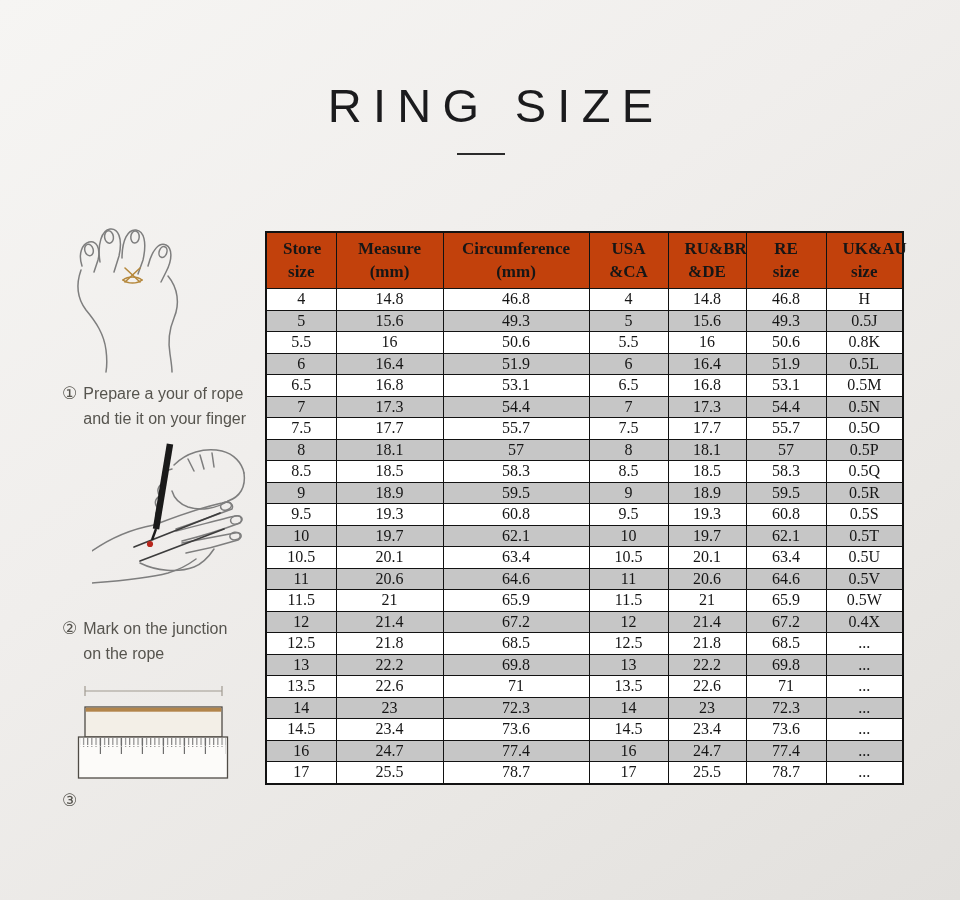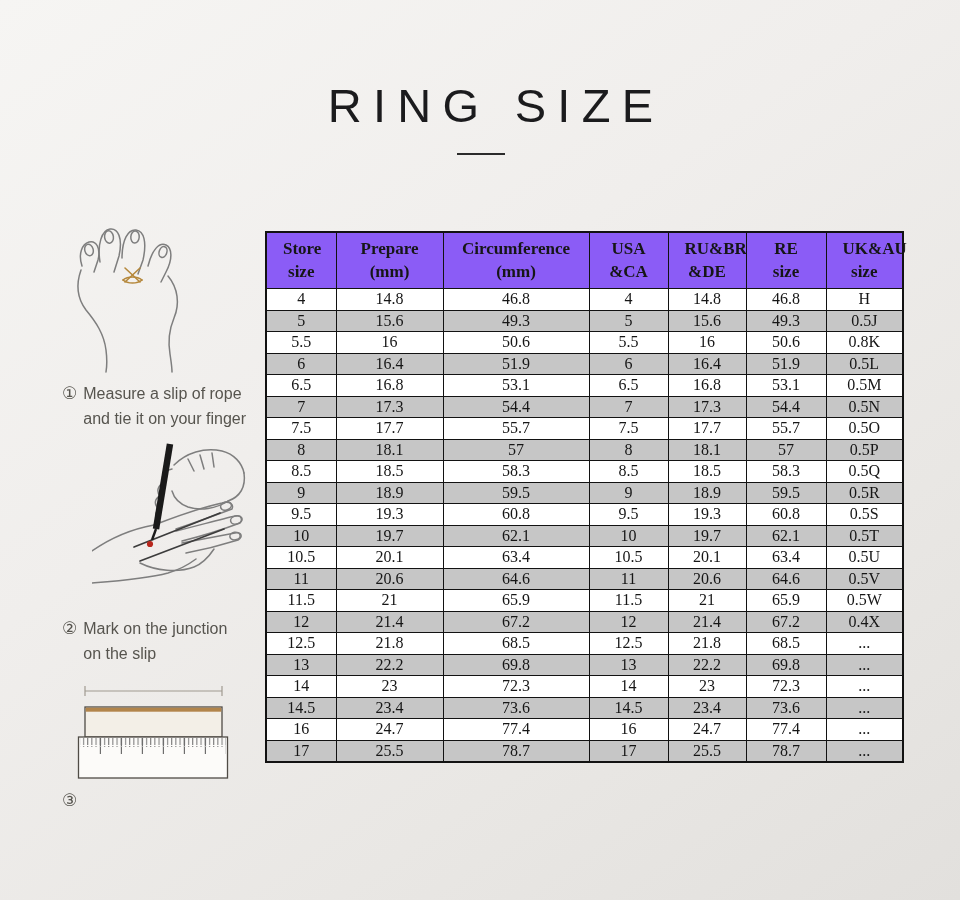--- a/index.html
+++ b/index.html
@@ -40,21 +40,21 @@
 
   
   table.ring-table{
     position:absolute;left:265px;top:231px;width:637px;
     border-collapse:collapse;table-layout:fixed;
     font-family:"Liberation Serif",serif;color:#161616;background:#ffffff;
     border:2px solid #121212;
   }
   .ring-table th,.ring-table td{border:1px solid #121212;text-align:center;padding:0;}
   .ring-table thead th{
-    background:#8b5cf6;font-weight:bold;font-size:17px;line-height:23px;
+    background:#c2410c;font-weight:bold;font-size:17px;line-height:23px;
     white-space:pre-line;padding:4px 16px 5px;
   }
   .ring-table tbody td{font-size:16px;line-height:20.5px;height:20.5px;}
   .ring-table tbody tr:nth-child(even) td{background:#c6c6c6;}
 </style>
 </head>
 <body>
 
 <div class="page">
 
@@ -80,21 +80,21 @@
         <g stroke="#b5883c" stroke-width="1.6" stroke-linecap="round" fill="none">
           <path d="M51,56 C56,52 65,52 70,56"></path>
           <path d="M51,56 C56,60 65,60 70,56"></path>
           <path d="M53,44 L68,58"></path>
           <path d="M68,44 L53,58"></path>
         </g>
       </svg>
     </div>
     <div class="step-caption cap-1">
       <span class="step-num">①</span>
-      <span class="step-text">Measure a slip of rope
+      <span class="step-text">Prepare a your of rope
 and tie it on your finger</span>
     </div>
 
     <div class="illus illus-2">
       <svg width="155" height="165" viewBox="0 0 155 165" fill="none">
         <g stroke="#7e7e7e" stroke-width="1.5" stroke-linecap="round" fill="none">
           <path d="M82,22 C94,10 112,4 130,8 C142,11 150,20 152,30"></path>
           <path d="M152,30 C154,44 148,54 136,58"></path>
           <path d="M136,58 C124,66 108,68 96,64 C88,61 82,55 80,48"></path>
           <path d="M80,26 C72,28 68,34 72,40 C66,42 64,48 68,53 C62,56 62,62 67,66 C62,70 63,76 68,79"></path>
@@ -118,21 +118,21 @@
         <g>
           <line x1="78" y1="1" x2="64" y2="86" stroke="#1a1a1a" stroke-width="6.5"></line>
           <line x1="64" y1="86" x2="60" y2="97" stroke="#1a1a1a" stroke-width="2.4"></line>
         </g>
         <circle cx="58" cy="101" r="3.1" fill="#b8281e"></circle>
       </svg>
     </div>
     <div class="step-caption cap-2">
       <span class="step-num">②</span>
       <span class="step-text">Mark on the junction
-on the slip</span>
+on the rope</span>
     </div>
 
     <div class="illus illus-3">
       <svg width="152" height="100" viewBox="0 0 152 100" fill="none">
         <defs>
           <pattern id="tickMinor" width="4.2" height="9" patternUnits="userSpaceOnUse">
             <rect x="1.8" y="0" width="1" height="8" fill="#777"></rect>
           </pattern>
           <pattern id="tickMajor" width="21" height="16" patternUnits="userSpaceOnUse">
             <rect x="1.8" y="0" width="1.2" height="15" fill="#6d6d6d"></rect>
@@ -167,21 +167,21 @@
         <col style="width:146px">
       <col style="width:79px">
         <col style="width:78px">
         <col style="width:80px">
         <col style="width:77px">
     </colgroup>
   <thead>
         <tr>
           <th>Store
 size</th>
-          <th>Prepare
+          <th>Measure
 (mm)</th>
           <th>Circumference
 (mm)</th>
           <th>USA
 &amp;CA</th>
           <th>RU&amp;BR
 &amp;DE</th>
           <th>RE
 size</th>
           <th>UK&amp;AU
@@ -345,20 +345,29 @@
         <tr>
           <td>13</td>
           <td>22.2</td>
           <td>69.8</td>
           <td>13</td>
           <td>22.2</td>
           <td>69.8</td>
           <td>...</td>
         </tr>
         <tr>
+          <td>13.5</td>
+          <td>22.6</td>
+          <td>71</td>
+          <td>13.5</td>
+          <td>22.6</td>
+          <td>71</td>
+          <td>...</td>
+        </tr>
+        <tr>
           <td>14</td>
           <td>23</td>
           <td>72.3</td>
           <td>14</td>
           <td>23</td>
           <td>72.3</td>
           <td>...</td>
         </tr>
         <tr>
           <td>14.5</td>

